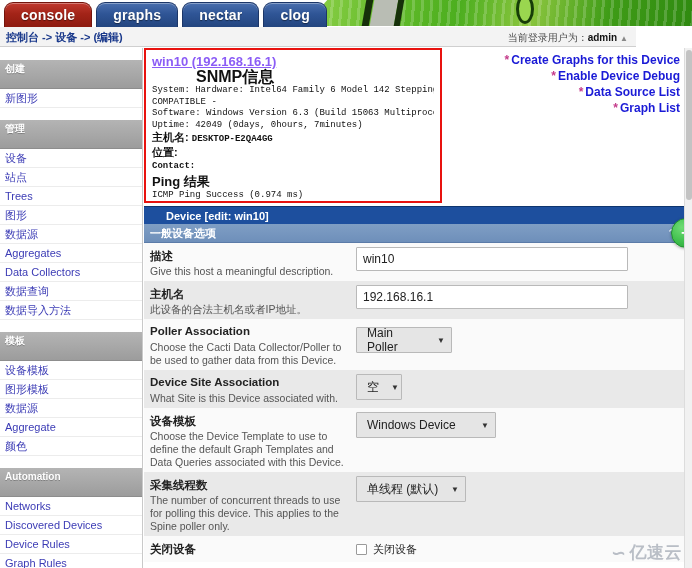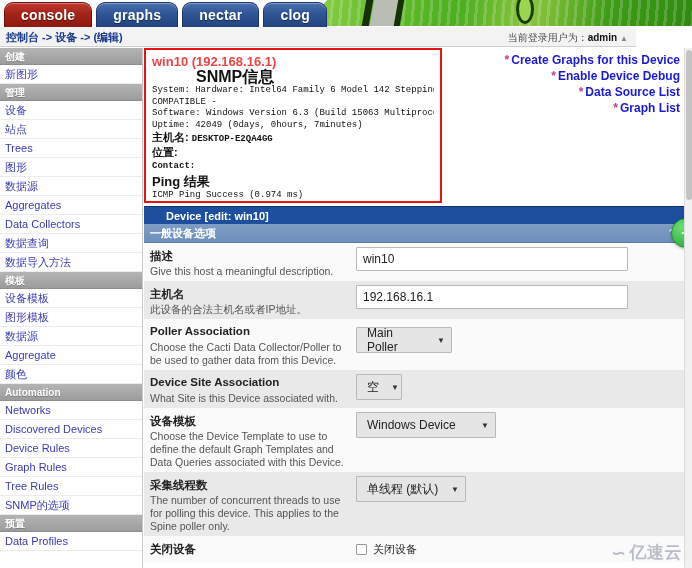--- a/index.html
+++ b/index.html
@@ -86,27 +86,28 @@
   #userinfo .caret { color: #888; font-size: 8px; margin-left: 3px; }
 
   
   #sidebar {
     position: absolute; left: 0; top: 48px; width: 143px; bottom: 0;
     background: #ffffff;
     border-right: 1px solid #c9c9c9;
     overflow: hidden;
   }
   .nav-head {
-    height: 17px; line-height: 17px;
+    height: 29px; line-height: 17px;
     padding-left: 5px;
     background: linear-gradient(180deg,#b4b4b4 0%,#9c9c9c 100%);
     color: #ffffff; font-weight: bold; font-size: 10px;
     border-bottom: 1px solid #8d8d8d;
     overflow: hidden; white-space: nowrap;
     text-shadow: 0 1px 0 rgba(0,0,0,.25);
+    margin-top: 12px;
   }
   .nav-item {
     height: 19px; line-height: 19px;
     padding-left: 5px;
     color: #3b3bb5; font-size: 11px;
     border-bottom: 1px solid #ececec;
     overflow: hidden; white-space: nowrap;
     background: #fff;
   }
 
@@ -118,22 +119,23 @@
 
   
   #snmp-panel {
     position: absolute; left: 0; top: 0; width: 298px; height: 155px;
     border: 2px solid #e8120f;
     background: #ffffff;
     padding: 4px 6px 0 6px;
     overflow: hidden;
   }
   #snmp-panel .h-title {
-    font-size: 13px; font-weight: bold; color: #ef4444;
+    font-size: 13px; font-weight: bold; color: #8b5cf6;
     line-height: 15px;
+    text-decoration: underline;
   }
   #snmp-panel .h-sub {
     font-size: 16px; font-weight: bold; color: #111;
     line-height: 15px; margin-bottom: 1px; margin-left: 44px;
   }
   #snmp-panel .mono {
     font-family: "Liberation Mono", "DejaVu Sans Mono", monospace;
     font-size: 9px; color: #111; line-height: 11.5px;
     white-space: nowrap; overflow: hidden;
   }

